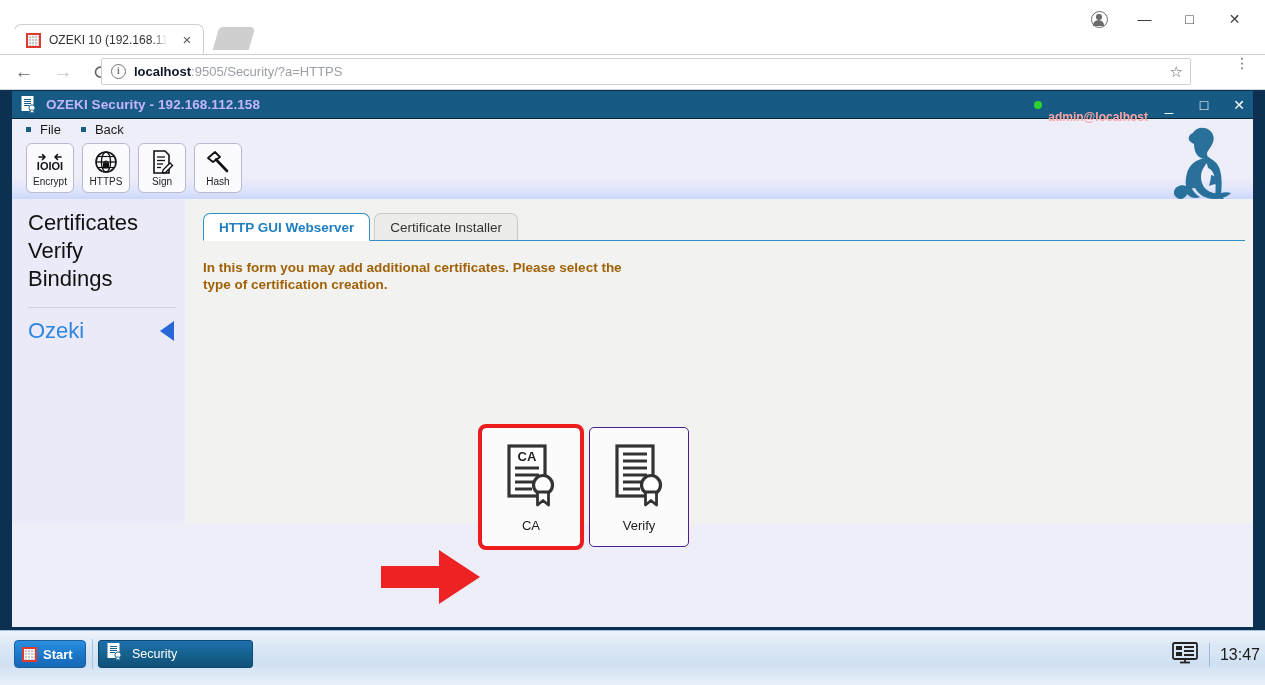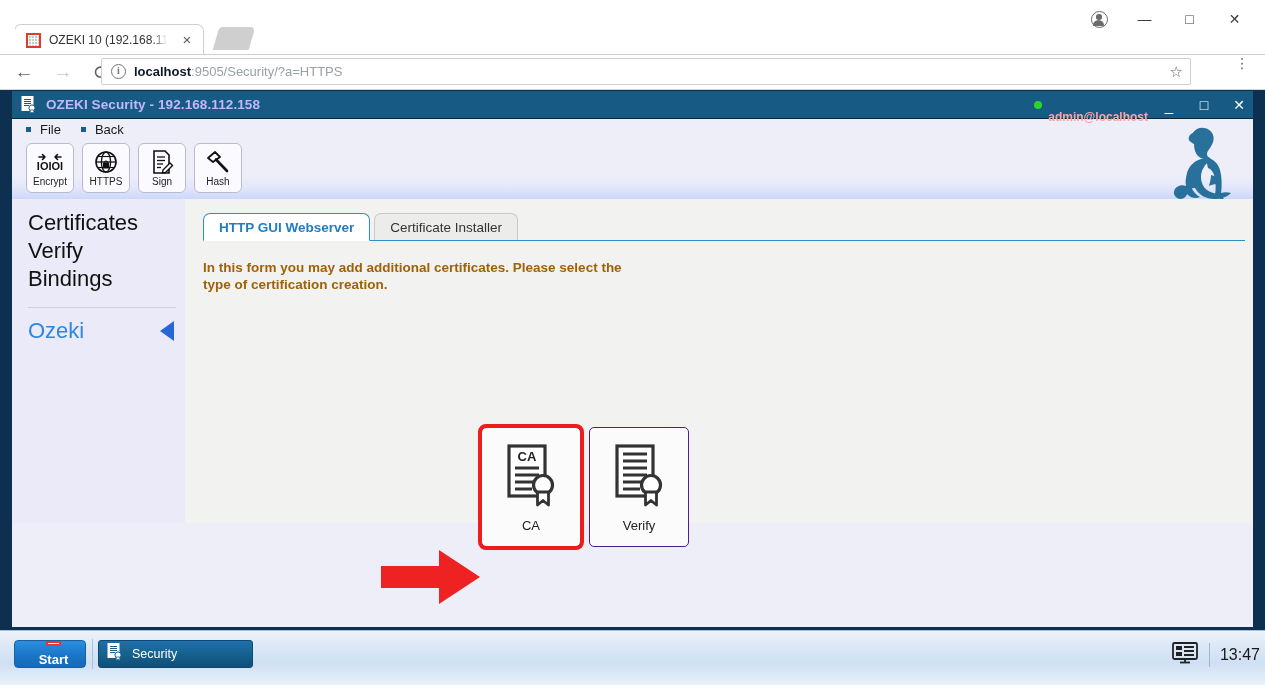--- a/index.html
+++ b/index.html
@@ -292,21 +292,20 @@
     background: linear-gradient(to bottom, #eef3fa 0%, #dce8f6 28%, #cfe0f3 60%, #e9f1fa 100%);
     border-top: 1px solid #9fc0de;
   }
   .start-btn {
     position: absolute; left: 14px; top: 9px;
     width: 72px; height: 28px; border-radius: 4px;
     background: linear-gradient(to bottom, #2b8fe0 0%, #1a76c8 55%, #1768b7 100%);
     border: 1px solid #1b5f9e;
     display: flex; align-items: center; gap: 6px; padding-left: 7px;
     cursor: pointer;
-    flex-direction: column;
   }
   .start-ico {
     width: 15px; height: 15px; border: 2px solid #e03a2f; background: #c9c9c9;
     background-image:
       linear-gradient(to right, rgba(255,255,255,.85) 1px, transparent 1px),
       linear-gradient(to bottom, rgba(255,255,255,.85) 1px, transparent 1px);
     background-size: 3px 3px;
   }
   .start-lbl { color: #fff; font-size: 13px; font-weight: bold; }
   .task-sep {

